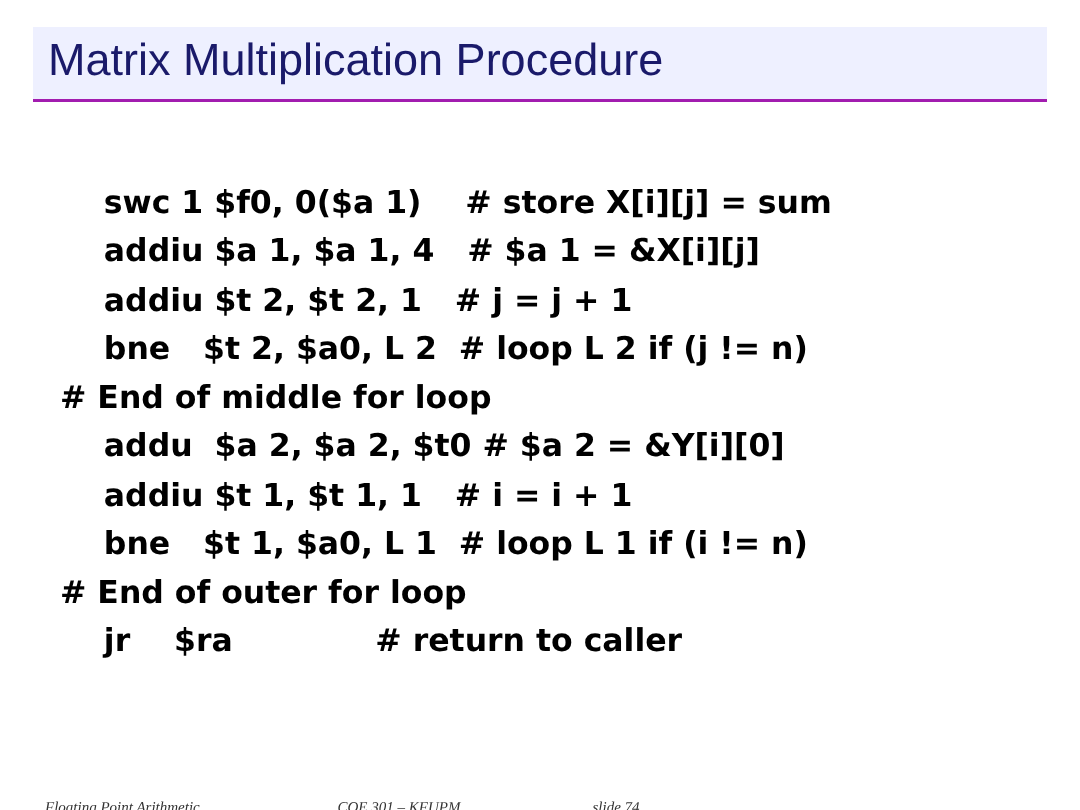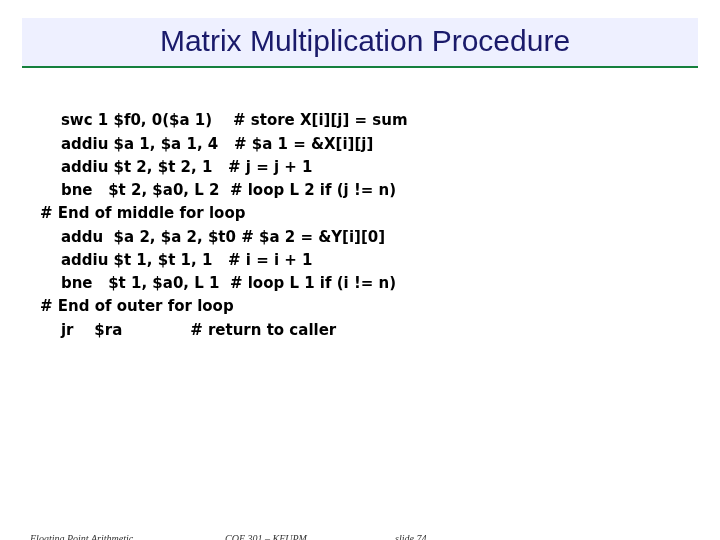--- a/index.html
+++ b/index.html
@@ -13,34 +13,34 @@
   }
   .slide {
     width: 720px;
     height: 540px;
     position: relative;
     box-sizing: border-box;
   }
   .title-bar {
     margin: 18px 22px 0 22px;
     background: #eef0ff;
-    border-bottom: 2px solid #15803d;
+    border-bottom: 2px solid #a21caf;
     padding: 6px 0 8px 10px;
-    text-align: center;
+    text-align: left;
   }
   .title-text {
     font-family: "Comic Sans MS", "Comic Sans", cursive, sans-serif;
     font-size: 30px;
     color: #1a1a6a;
     font-weight: 400;
   }
   .code-block {
     margin: 18px 40px 0 40px;
     font-family: "Verdana", "DejaVu Sans", sans-serif;
-    font-size: 15px;
+    font-size: 21px;
     line-height: 1.55;
     color: #000;
     font-weight: 700;
     white-space: pre;
   }
   .footer {
     position: absolute;
     bottom: 14px;
     left: 0;
     width: 100%;

